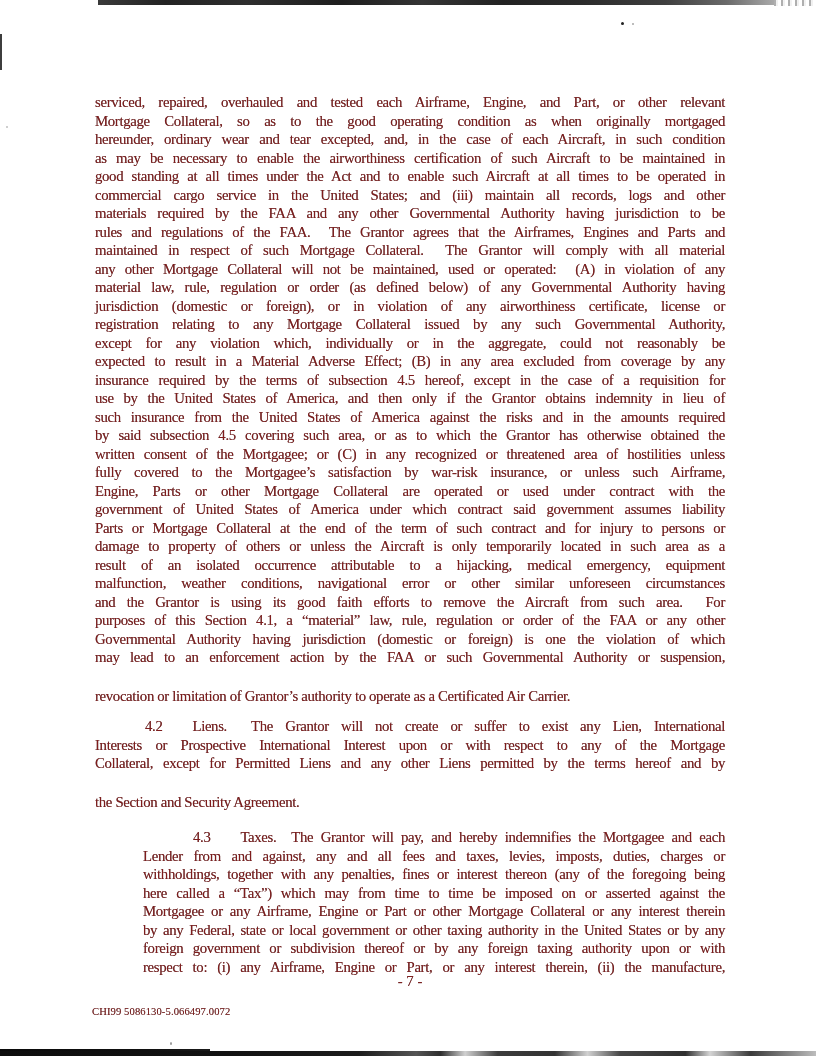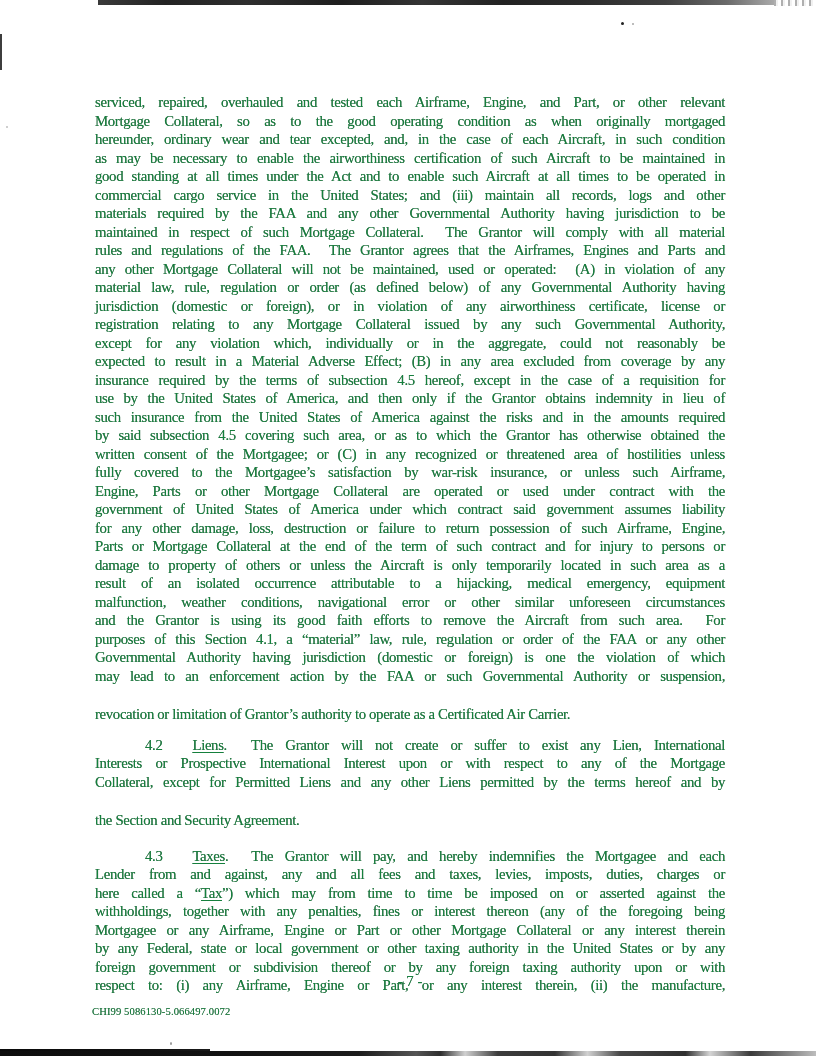--- a/index.html
+++ b/index.html
@@ -9,46 +9,45 @@
     width: 816px;
     height: 1056px;
     overflow: hidden;
   }
   .page {
     position: relative;
     width: 816px;
     height: 1056px;
     background: #ffffff;
     font-family: "Liberation Serif", "DejaVu Serif", serif;
-    color: #15803d;
+    color: #7f1d1d;
   }
   .content {
     position: absolute;
     left: 95px;
     top: 93px;
     width: 630px;
     font-size: 14.8px;
     line-height: 18.5px;
     letter-spacing: -0.35px;
     text-shadow: 0 0 0.35px rgba(0,0,0,0.55);
   }
   .para { margin: 0; }
   .para.p42 { margin-top: 12px; }
-  .para.p43 { margin-top: 17px; }
+  .para.p43 { margin-top: 17px; margin-left: 48px; }
   .line {
     text-align: justify;
     text-align-last: justify;
     height: 18.5px;
     overflow: visible;
     white-space: normal;
   }
   .line.no-just { text-align-last: left; margin-top: 20px; }
   .line.indent { text-indent: 50px; }
   .u {
-    text-decoration: underline;
     text-decoration-thickness: 1px;
     text-underline-offset: 2px;
   }
   .tab { display: inline-block; width: 30px; }
   .page-num {
     position: absolute;
     top: 973px;
     left: 95px;
     width: 630px;
     text-align: center;
@@ -123,58 +122,57 @@
 
   <div class="content">
     <div class="para p41">
         <div class="line">serviced, repaired, overhauled and tested each Airframe, Engine, and Part, or other relevant</div>
         <div class="line">Mortgage Collateral, so as to the good operating condition as when originally mortgaged</div>
         <div class="line">hereunder, ordinary wear and tear excepted, and, in the case of each Aircraft, in such condition</div>
         <div class="line">as may be necessary to enable the airworthiness certification of such Aircraft to be maintained in</div>
         <div class="line">good standing at all times under the Act and to enable such Aircraft at all times to be operated in</div>
         <div class="line">commercial cargo service in the United States; and (iii) maintain all records, logs and other</div>
         <div class="line">materials required by the FAA and any other Governmental Authority having jurisdiction to be</div>
+        <div class="line">rules and regulations of the FAA.&nbsp; The Grantor agrees that the Airframes, Engines and Parts and</div>
         <div class="line">maintained in respect of such Mortgage Collateral.&nbsp; The Grantor will comply with all material</div>
-        <div class="line">rules and regulations of the FAA.&nbsp; The Grantor agrees that the Airframes, Engines and Parts and</div>
         <div class="line">any other Mortgage Collateral will not be maintained, used or operated:&nbsp; (A) in violation of any</div>
         <div class="line">material law, rule, regulation or order (as defined below) of any Governmental Authority having</div>
         <div class="line">jurisdiction (domestic or foreign), or in violation of any airworthiness certificate, license or</div>
         <div class="line">registration relating to any Mortgage Collateral issued by any such Governmental Authority,</div>
         <div class="line">except for any violation which, individually or in the aggregate, could not reasonably be</div>
         <div class="line">expected to result in a Material Adverse Effect; (B) in any area excluded from coverage by any</div>
         <div class="line">insurance required by the terms of subsection 4.5 hereof, except in the case of a requisition for</div>
         <div class="line">use by the United States of America, and then only if the Grantor obtains indemnity in lieu of</div>
         <div class="line">such insurance from the United States of America against the risks and in the amounts required</div>
         <div class="line">by said subsection 4.5 covering such area, or as to which the Grantor has otherwise obtained the</div>
         <div class="line">written consent of the Mortgagee; or (C) in any recognized or threatened area of hostilities unless</div>
         <div class="line">fully covered to the Mortgagee’s satisfaction by war-risk insurance, or unless such Airframe,</div>
         <div class="line">Engine, Parts or other Mortgage Collateral are operated or used under contract with the</div>
         <div class="line">government of United States of America under which contract said government assumes liability</div>
-        <div class="line">for any other damage, loss, destruction or failure to return possession of such Airframe, Engine,</div>
         <div class="line">Parts or Mortgage Collateral at the end of the term of such contract and for injury to persons or</div>
         <div class="line">damage to property of others or unless the Aircraft is only temporarily located in such area as a</div>
         <div class="line">result of an isolated occurrence attributable to a hijacking, medical emergency, equipment</div>
         <div class="line">malfunction, weather conditions, navigational error or other similar unforeseen circumstances</div>
         <div class="line">and the Grantor is using its good faith efforts to remove the Aircraft from such area.&nbsp; For</div>
         <div class="line">purposes of this Section 4.1, a “material” law, rule, regulation or order of the FAA or any other</div>
         <div class="line">Governmental Authority having jurisdiction (domestic or foreign) is one the violation of which</div>
         <div class="line">may lead to an enforcement action by the FAA or such Governmental Authority or suspension,</div>
         <div class="line no-just">revocation or limitation of Grantor’s authority to operate as a Certificated Air Carrier.</div>
       </div>
     <div class="para p42">
         <div class="line indent"><span>4.2</span><span class="tab"></span><span class="u">Liens</span><span>.&nbsp; The Grantor will not create or suffer to exist any Lien, International</span></div>
         <div class="line">Interests or Prospective International Interest upon or with respect to any of the Mortgage</div>
         <div class="line">Collateral, except for Permitted Liens and any other Liens permitted by the terms hereof and by</div>
         <div class="line no-just">the Section and Security Agreement.</div>
       </div>
     <div class="para p43">
         <div class="line indent"><span>4.3</span><span class="tab"></span><span class="u">Taxes</span><span>.&nbsp; The Grantor will pay, and hereby indemnifies the Mortgagee and each</span></div>
         <div class="line">Lender from and against, any and all fees and taxes, levies, imposts, duties, charges or</div>
+        <div class="line">withholdings, together with any penalties, fines or interest thereon (any of the foregoing being</div>
         <div class="line"><span>here called a “</span><span class="u">Tax</span><span>”) which may from time to time be imposed on or asserted against the</span></div>
-        <div class="line">withholdings, together with any penalties, fines or interest thereon (any of the foregoing being</div>
         <div class="line">Mortgagee or any Airframe, Engine or Part or other Mortgage Collateral or any interest therein</div>
         <div class="line">by any Federal, state or local government or other taxing authority in the United States or by any</div>
         <div class="line">foreign government or subdivision thereof or by any foreign taxing authority upon or with</div>
         <div class="line">respect to: (i) any Airframe, Engine or Part, or any interest therein, (ii) the manufacture,</div>
       </div>
   </div>
 
   <div class="page-num">- 7 -</div>
   <div class="doc-id">CHI99 5086130-5.066497.0072</div>
 

